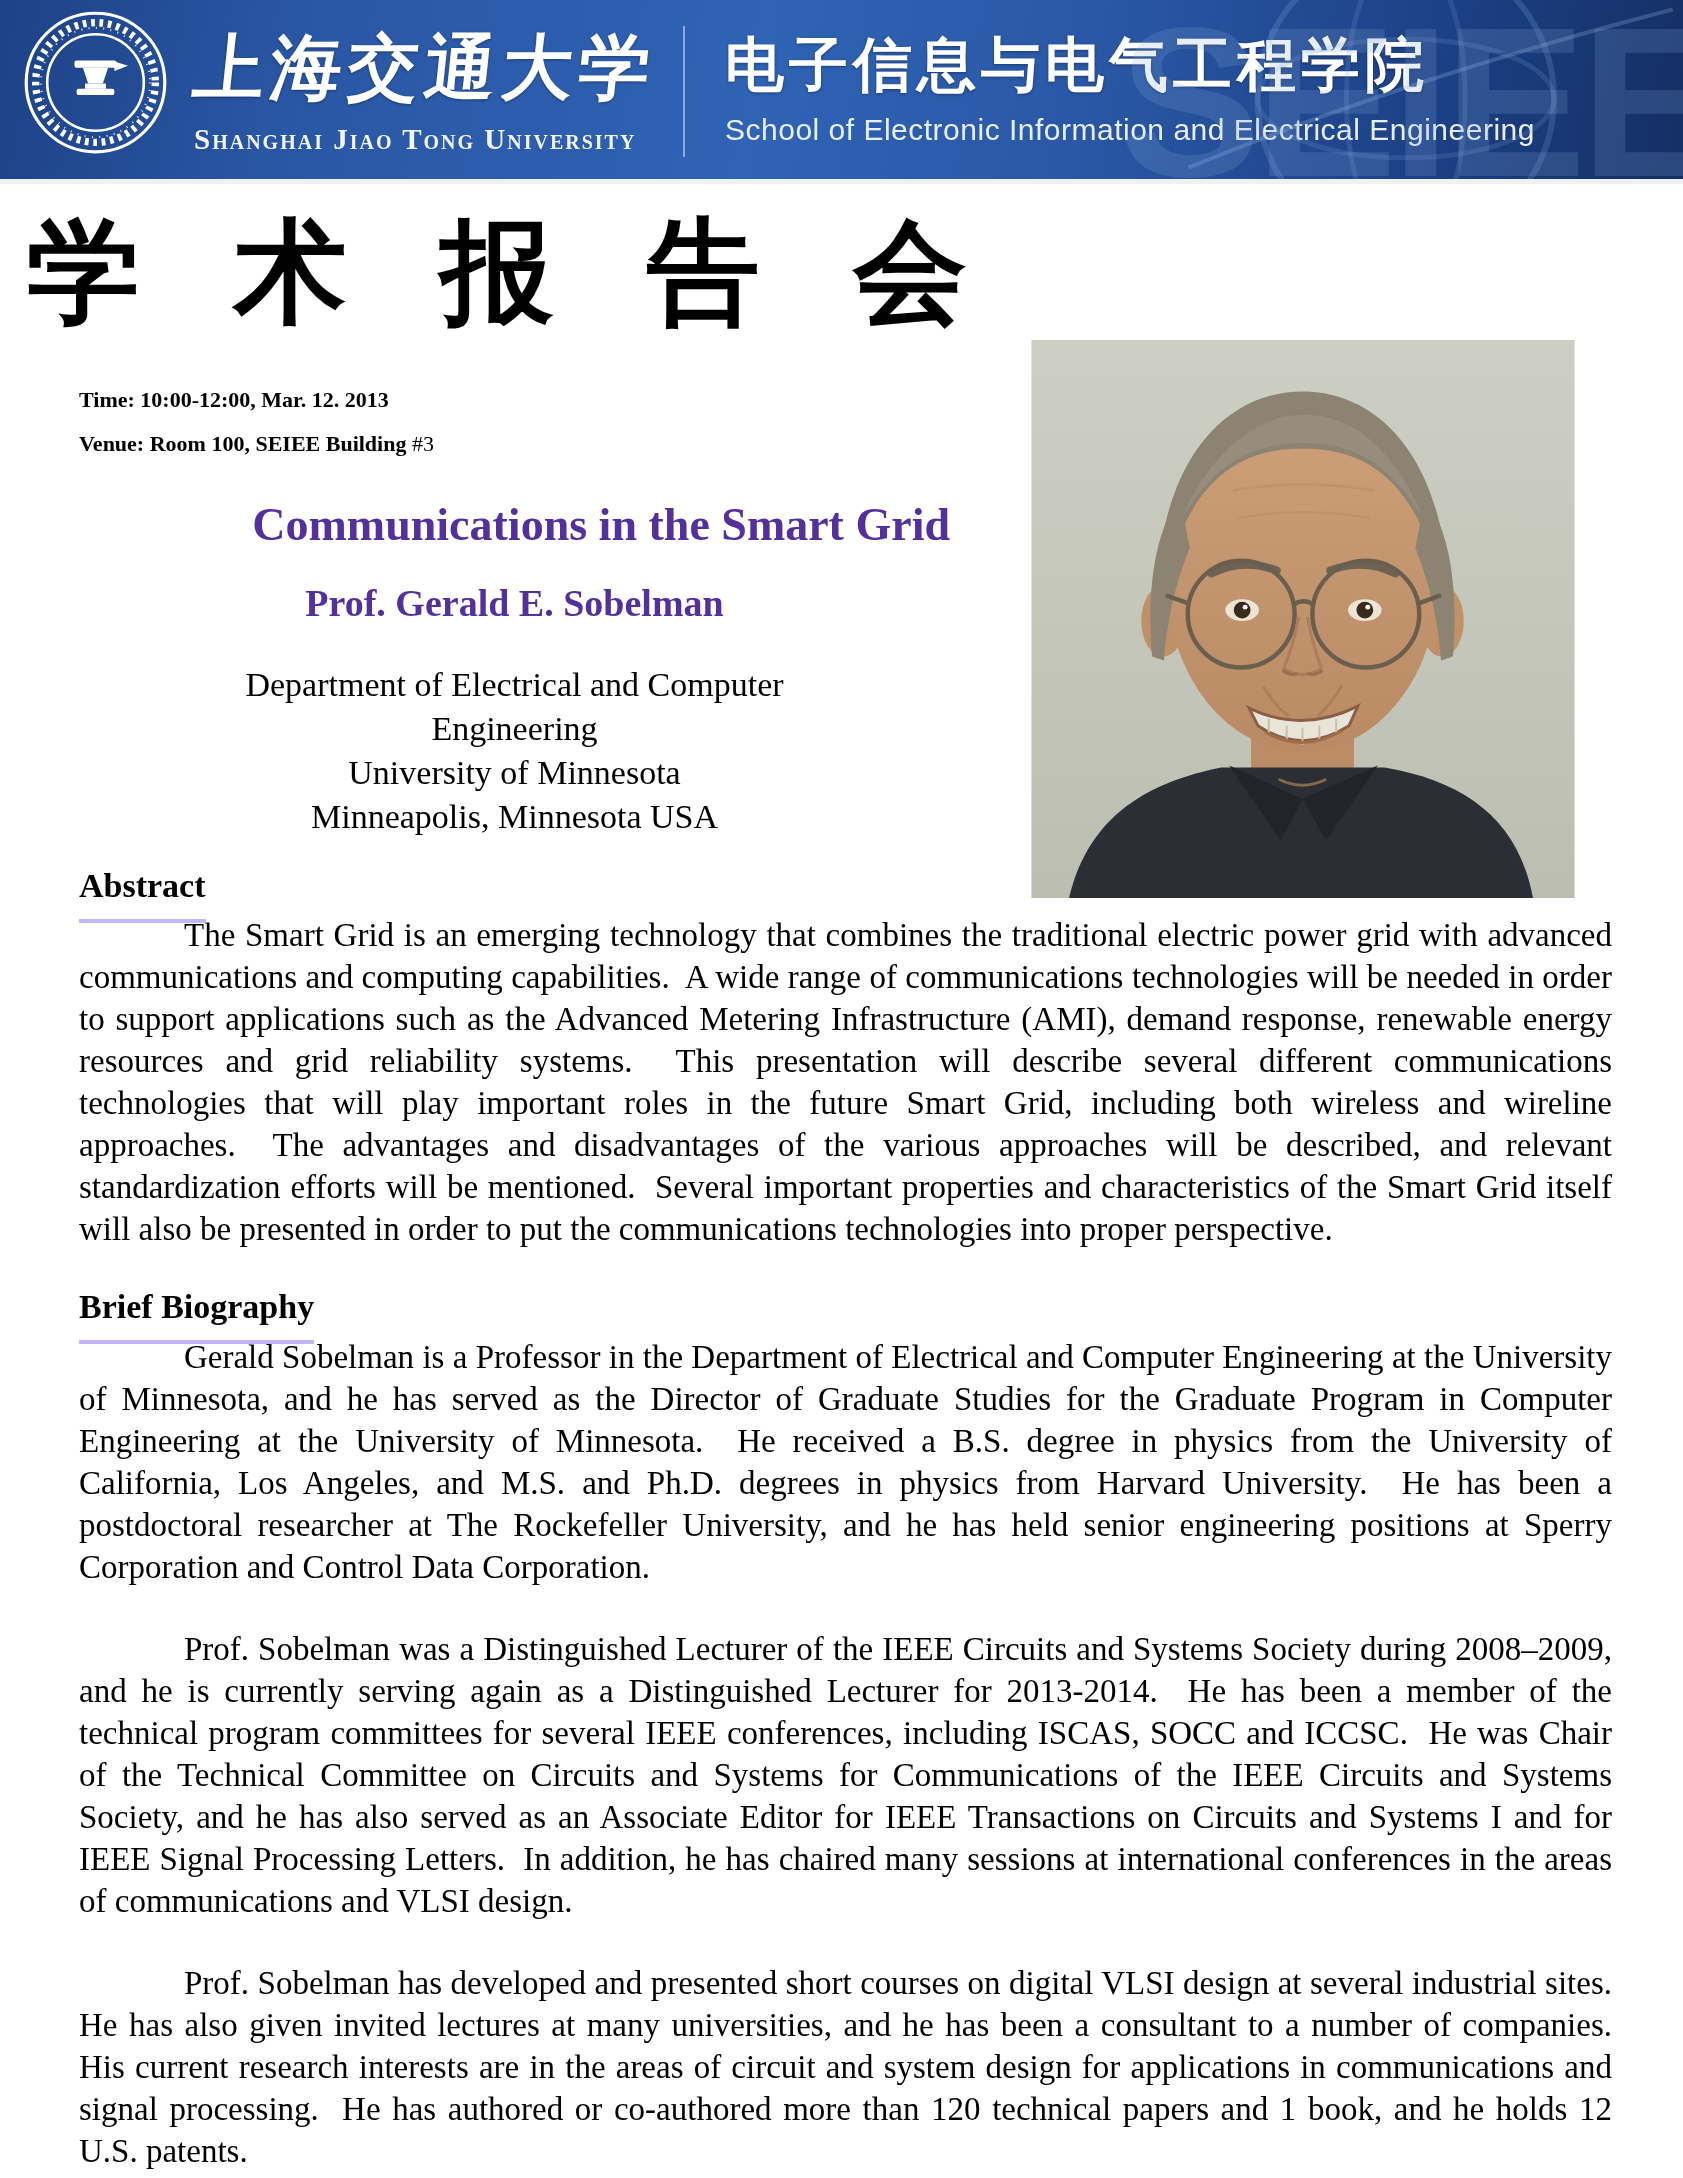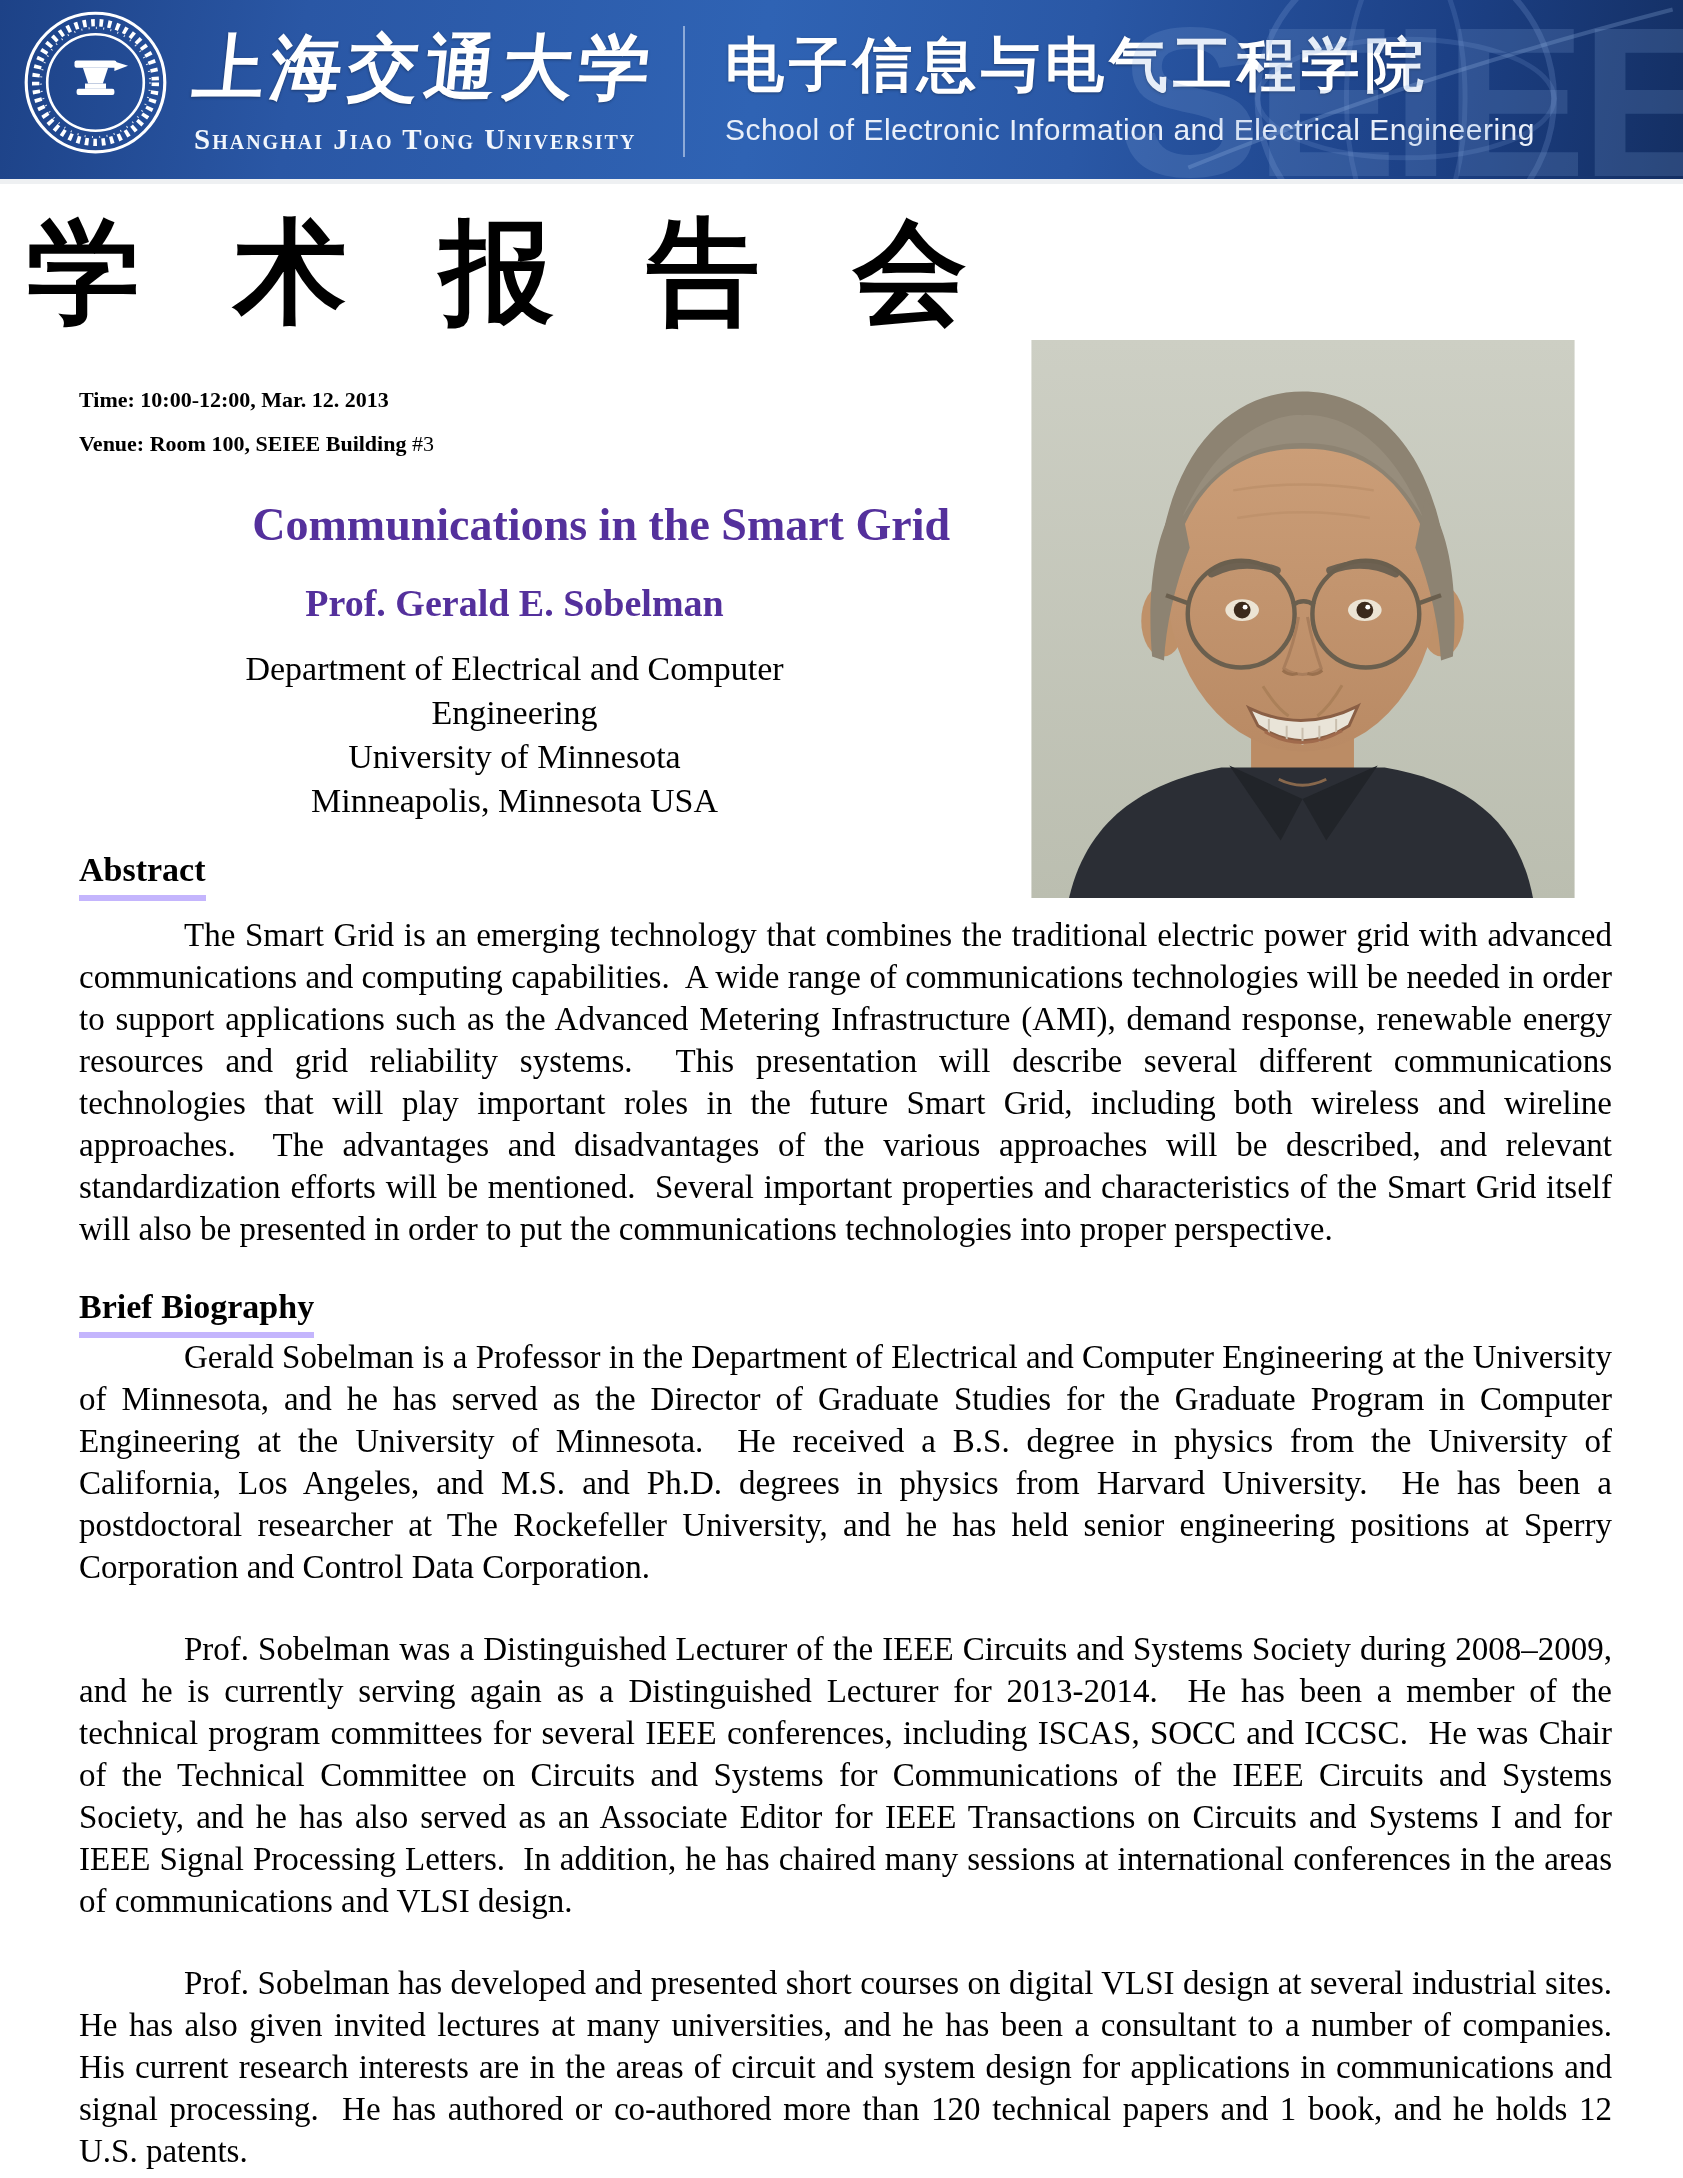--- a/index.html
+++ b/index.html
@@ -97,32 +97,32 @@
   .talk-title {
     margin-top: 32px; text-align: right;
     font-size: 46px; font-weight: 700; color: #54309c;
     line-height: 53px;
   }
   .speaker {
     margin-top: 30px; text-align: center;
     font-size: 38px; font-weight: 700; color: #54309c;
   }
   .affiliation {
-    margin-top: 22px; text-align: center;
+    margin-top: 38px; text-align: center;
     font-size: 34px; line-height: 44px;
   }
 
   .photo-frame {
     position: absolute; left: 1031px; top: -4px;
     width: 544px; height: 558px;
   }
   .photo-frame svg { display: block; }
 
   .section-heading { font-size: 34px; font-weight: 700; line-height: 42px; }
-  .section-heading .u { border-bottom: 6px solid #c4b5fd; padding-bottom: 7px; }
+  .section-heading .u { border-bottom: 4px solid #c4b5fd; padding-bottom: 15px; }
   .abstract-heading-slot { margin-top: 26px; }
 
   
   .body-para {
     padding: 0 71px 0 79px;
     font-size: 33px; line-height: 42px;
     text-align: justify;
     text-indent: 105px;
     white-space: pre-wrap;
   }

